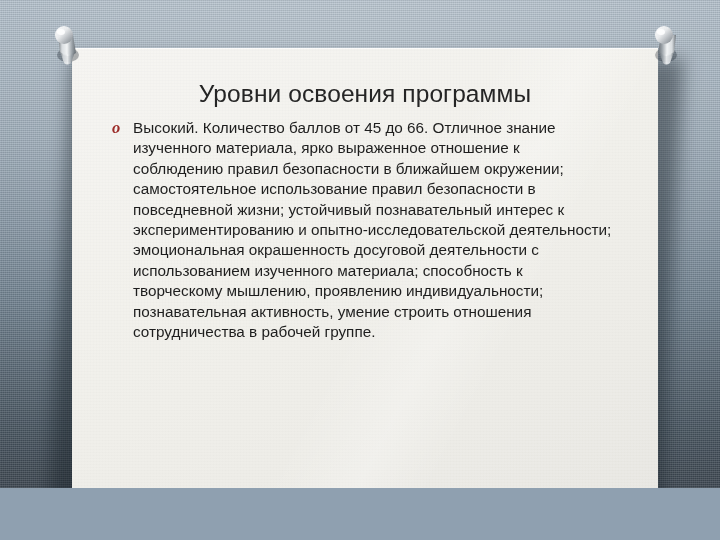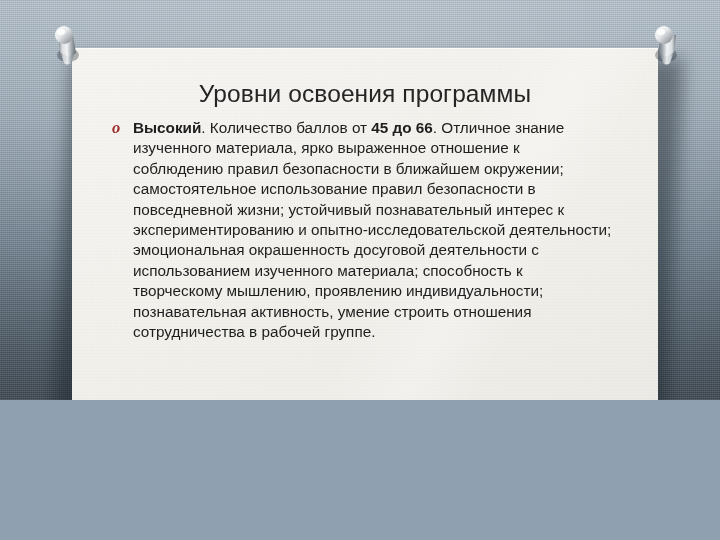--- a/index.html
+++ b/index.html
@@ -11,21 +11,21 @@
   }
 
   body {
     font-family: "Liberation Sans", sans-serif;
     background: #8FA0B0;
   }
 
   #slide-root {
     position: relative;
     width: 720px;
-    height: 400px;
+    height: 488px;
     overflow: hidden;
   }
 
   
   .backdrop {
     position: absolute;
     inset: 0;
     background:
       linear-gradient(to bottom,
         #B2BFCA 0%,
@@ -187,21 +187,21 @@
 
   .bullet-body {
     flex: 1 1 auto;
     font-size: 15.3px;
     line-height: 20.4px;
     color: #1E1E1E;
     text-align: left;
     letter-spacing: -0.01px;
   }
 
-  .bullet-body b { font-weight: bold; }
+  .bullet-body b { font-weight: normal; }
 </style>
 </head>
 <body>
 
 <div id="slide-root">
 
   <div class="backdrop">
     <div class="backdrop-weave"></div>
     <div class="backdrop-vignette"></div>
   </div>

